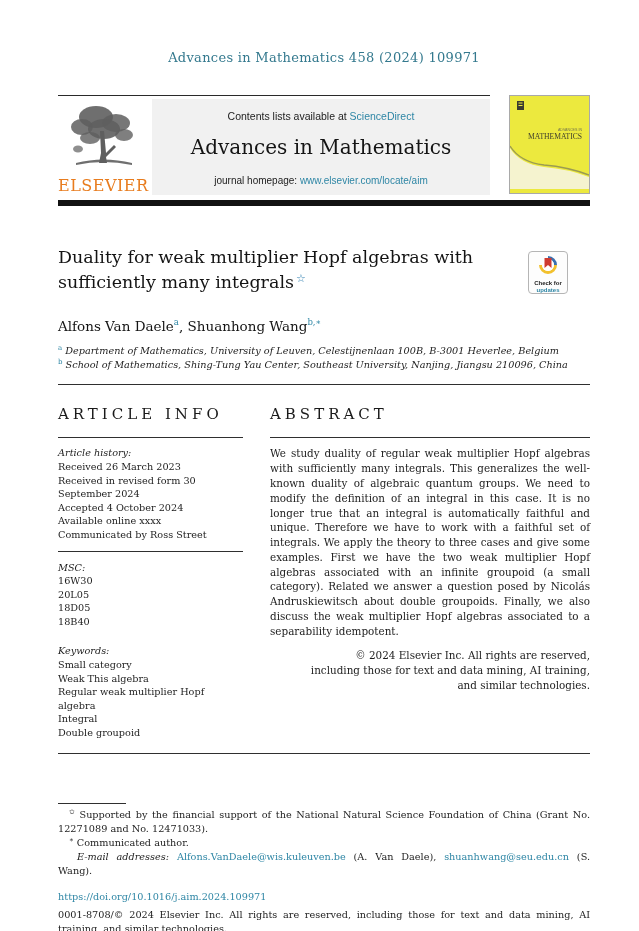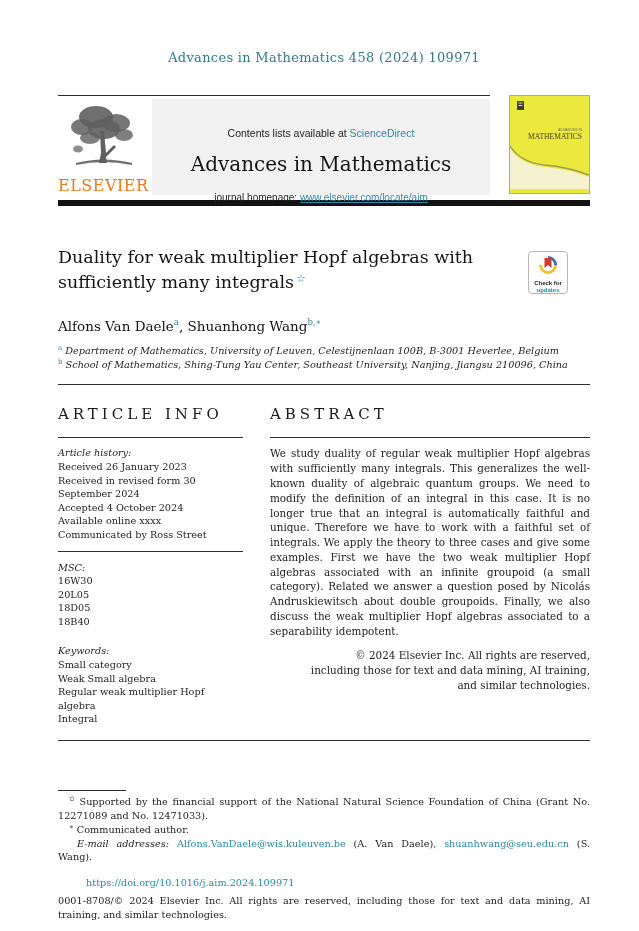--- a/index.html
+++ b/index.html
@@ -31,27 +31,27 @@
     display: flex;
   }
   .logo-box { width: 94px; background: #fff; padding: 2px 4px 0 0; text-align: center; }
   .logo-tree { display: block; margin: 0 auto; }
   .logo-word {
     font-family: "DejaVu Serif", serif;
     font-size: 16px; color: #e87c1e; letter-spacing: 0.5px; margin-top: 1px;
   }
   .banner-center {
     flex: 1; background: #f1f1f1; height: 96px;
-    text-align: center; padding-top: 28px;
+    text-align: center; padding-top: 11px;
   }
   .contents-line { font-family: "Liberation Sans", sans-serif; font-size: 10.5px; color: #222; }
   .contents-line .link { color: #2e86a5; }
   .journal-name { font-size: 20px; color: #141414; margin-top: 13px; }
   .homepage-line { font-family: "Liberation Sans", sans-serif; font-size: 10px; color: #222; margin-top: 16px; }
-  .homepage-line .link { color: #2e86a5; text-decoration: underline; }
+  .homepage-line .link { color: #2e86a5; }
   .cover-box { margin-left: 19px; width: 81px; border: 1px solid #a9a9a9; background: #ece93e; }
   .black-bar { margin-top: 5px; width: 532px; height: 6px; background: #121212; }
 
   a { text-decoration: none; }
 
   
   .title-row { margin-top: 39px; position: relative; }
   .article-title {
     width: 470px;
     font-size: 17.5px; font-weight: normal;
@@ -97,21 +97,21 @@
   
   .footnote-rule { width: 68px; border: none; border-top: 1px solid #2f2f2f; margin-top: 49px; margin-bottom: 4px; }
   .footnote { font-size: 9.7px; line-height: 1.42; text-align: justify; }
   .footnote p.fn { text-indent: 11px; }
   .footnote p.fn-email { text-indent: 19px; }
   .footnote sup { font-size: 7px; }
   .footnote .em-label { font-style: italic; }
   .footnote .link { color: #2e86a5; }
 
   
-  .doi-line { margin-top: 13px; font-size: 9.7px; margin-left: 28px; }
+  .doi-line { margin-top: 13px; font-size: 9.7px; }
   .doi-line .link { color: #2e86a5; }
   .issn-line { margin-top: 6px; font-size: 9.7px; line-height: 1.42; text-align: justify; }
 </style>
 </head>
 <body>
 
 <div class="page">
 
   <div class="running-head">Advances in Mathematics 458 (2024) 109971</div>
 
@@ -176,41 +176,42 @@
   </div>
 
   <hr class="rule-full">
 
   <div class="columns">
     <div class="col-left">
       <div class="sec-head">ARTICLE INFO</div>
       <hr class="sec-rule">
       <div class="info-text">
         <div class="info-label">Article history:</div>
-        <div>Received 26 January 2023</div>
+        <div>Received 26 March 2023</div>
         <div>Received in revised form 30 September 2024</div>
         <div>Accepted 4 October 2024</div>
         <div>Available online xxxx</div>
         <div>Communicated by Ross Street</div>
       </div>
       <hr class="mid-rule">
       <div class="info-text">
         <div class="info-label">MSC:</div>
         <div>16W30</div>
         <div>20L05</div>
         <div>18D05</div>
         <div>18B40</div>
       </div>
       <div class="block-space"></div>
       <div class="info-text">
         <div class="info-label">Keywords:</div>
         <div>Small category</div>
-        <div>Weak Small algebra</div>
+        <div>Weak This algebra</div>
         <div>Regular weak multiplier Hopf algebra</div>
         <div>Integral</div>
+        <div>Double groupoid</div>
       </div>
     </div>
     <div class="col-gap"></div>
     <div class="col-right">
       <div class="sec-head">ABSTRACT</div>
       <hr class="sec-rule">
       <div class="abstract-text">We study duality of regular weak multiplier Hopf algebras with sufficiently many integrals. This generalizes the well-known duality of algebraic quantum groups. We need to modify the definition of an integral in this case. It is no longer true that an integral is automatically faithful and unique. Therefore we have to work with a faithful set of integrals. We apply the theory to three cases and give some examples. First we have the two weak multiplier Hopf algebras associated with an infinite groupoid (a small category). Related we answer a question posed by Nicolás Andruskiewitsch about double groupoids. Finally, we also discuss the weak multiplier Hopf algebras associated to a separability idempotent.</div>
       <div class="abstract-copyright">© 2024 Elsevier Inc. All rights are reserved, including those for text and data mining, AI training, and similar technologies.</div>
     </div>
   </div>

